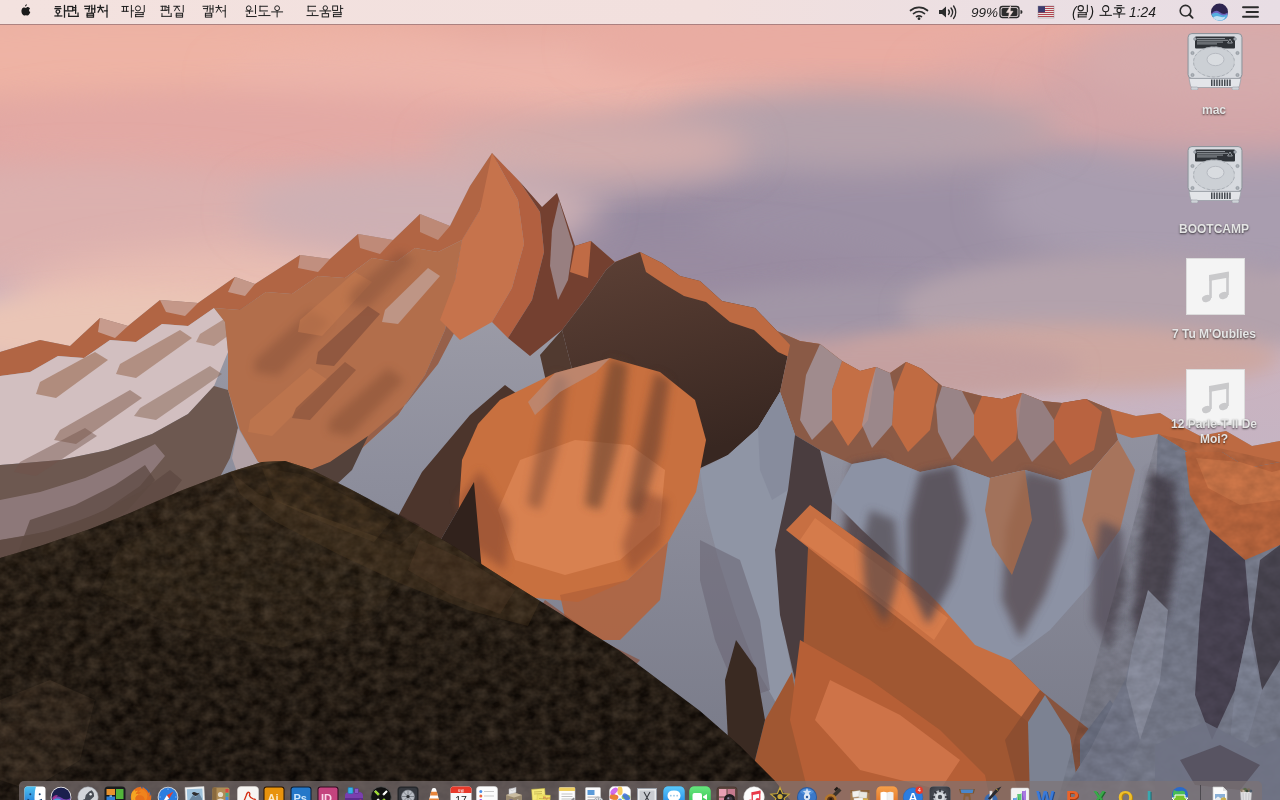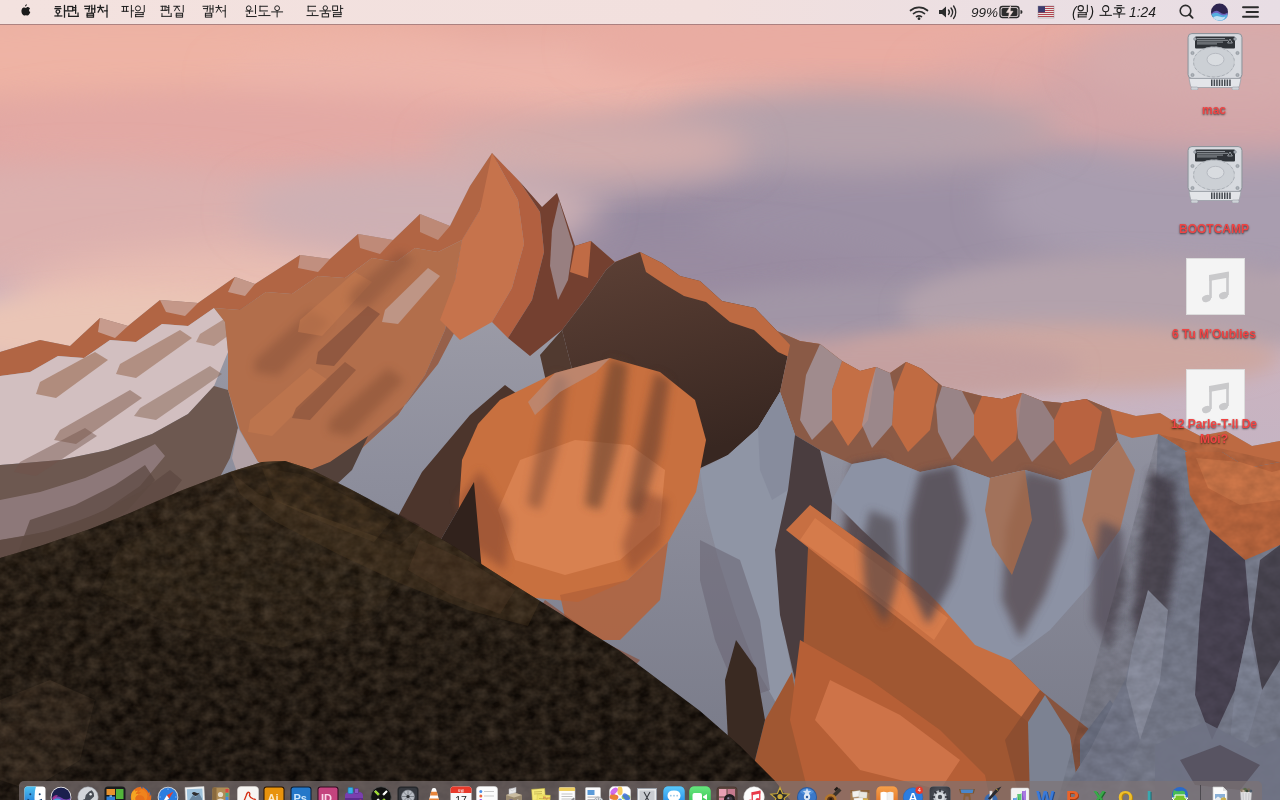--- a/index.html
+++ b/index.html
@@ -3,21 +3,21 @@
 <meta charset="utf-8">
 <style>
 html,body{margin:0;padding:0;width:1280px;height:800px;overflow:hidden;background:#000;}
 *{box-sizing:border-box;}
 body{font-family:"Liberation Sans",sans-serif;position:relative;}
 #wall{position:absolute;left:0;top:0;}
 #menubar{position:absolute;left:0;top:0;width:1280px;height:24px;
  background:linear-gradient(90deg,#f3e2df 0%,#f2e0de 55%,#ebdfe3 80%,#e8dde4 100%);
  box-shadow:0 1px 0 rgba(110,85,95,.5);font-style:italic;}
 .dicon{position:absolute;width:96px;text-align:center;}
-.dicon .lbl{color:#ef4444;font-size:12px;font-weight:bold;text-shadow:0 1px 2px rgba(0,0,0,.7);line-height:15px;}
+.dicon .lbl{color:#e5e5e5;font-size:12px;font-weight:bold;text-shadow:0 1px 2px rgba(0,0,0,.7);line-height:15px;}
 #dock{position:absolute;left:19px;top:764px;width:1243px;height:36px;
  background:rgba(125,115,117,.68);border-radius:5px 5px 0 0;margin-top:17px;}
 </style>
 </head>
 <body>
 <svg id="wall" width="1280" height="800" viewBox="0 0 1280 800" xmlns="http://www.w3.org/2000/svg">
  <defs>
   <linearGradient id="sky" x1="0" y1="0" x2="0" y2="1">
    <stop offset="0" stop-color="#e7a99c"></stop>
    <stop offset="0.18" stop-color="#e0a7a3"></stop>
@@ -507,21 +507,21 @@
 <rect x="0.5" y="0.5" width="58" height="56" fill="#f4f4f4" stroke="#dcdcdc" stroke-width="1"></rect>
 <g fill="#c9c9cb">
 <ellipse cx="20.5" cy="40.5" rx="4.6" ry="3.5" transform="rotate(-20 20.5 40.5)"></ellipse>
 <ellipse cx="37.5" cy="37.5" rx="4.6" ry="3.5" transform="rotate(-20 37.5 37.5)"></ellipse>
 <rect x="23.2" y="17" width="2.6" height="23"></rect>
 <rect x="40.2" y="14" width="2.6" height="23"></rect>
 <path d="M23.2,17 L42.8,13.5 L42.8,19.5 L23.2,23 Z"></path>
 </g>
   </svg>
 <div class="dicon" style="left:1166px;top:327px">
-    <div class="lbl">6 Tu M'Oublies</div>
+    <div class="lbl">7 Tu M'Oublies</div>
   </div>
 <svg style="position:absolute;left:1186px;top:369px" width="59" height="57" viewBox="0 0 59 57">
 <rect x="0.5" y="0.5" width="58" height="56" fill="#f4f4f4" stroke="#dcdcdc" stroke-width="1"></rect>
 <g fill="#c9c9cb">
 <ellipse cx="20.5" cy="40.5" rx="4.6" ry="3.5" transform="rotate(-20 20.5 40.5)"></ellipse>
 <ellipse cx="37.5" cy="37.5" rx="4.6" ry="3.5" transform="rotate(-20 37.5 37.5)"></ellipse>
 <rect x="23.2" y="17" width="2.6" height="23"></rect>
 <rect x="40.2" y="14" width="2.6" height="23"></rect>
 <path d="M23.2,17 L42.8,13.5 L42.8,19.5 L23.2,23 Z"></path>
 </g>

